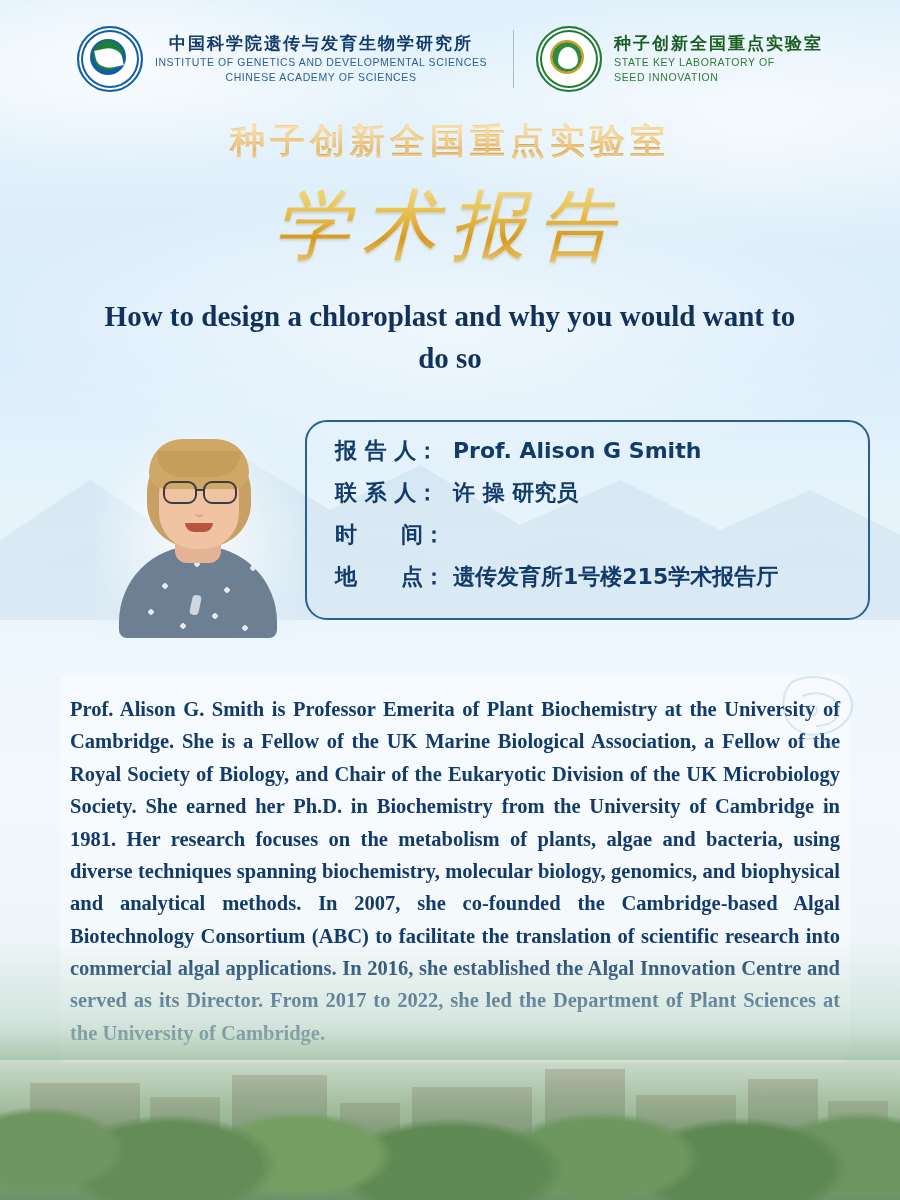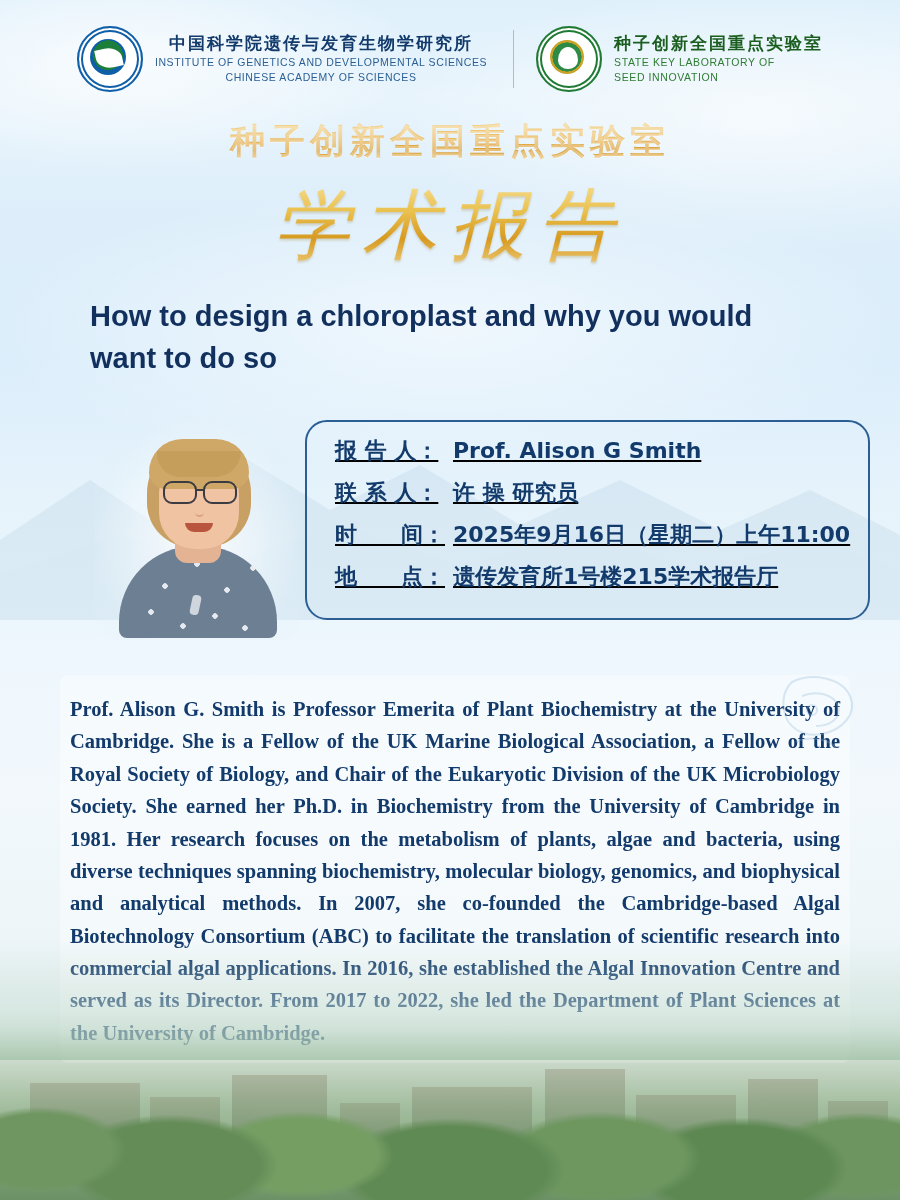--- a/index.html
+++ b/index.html
@@ -184,21 +184,22 @@
     font-style: italic;
     background: linear-gradient(180deg, #f8e39f 0%, #eac14f 35%, #d79a20 62%, #f6dd9b 100%);
     -webkit-background-clip: text;
     background-clip: text;
     color: transparent;
     filter: drop-shadow(0 2px 1px rgba(150,110,20,0.25));
   }
   .talk-title {
     position: absolute;
     top: 295px; left: 90px; width: 720px;
-    font-family: Liberation Sans, sans-serif;
+    text-align: center;
+    font-family: Liberation Serif, serif;
     font-size: 29px;
     font-weight: 700;
     line-height: 1.45;
     color: #12305e;
   }
 
   
   .photo-wrap {
     position: absolute;
     left: 95px; top: 415px;
@@ -296,21 +297,20 @@
 
   
   .info-card {
     position: absolute;
     left: 305px; top: 420px;
     width: 565px; height: 200px;
     border: 2px solid #2b5f94;
     border-radius: 22px;
     box-sizing: border-box;
     padding: 18px 26px 0 28px;
-    text-decoration: underline;
   }
   .info-row {
     display: flex;
     align-items: baseline;
     font-family: "DejaVu Sans", sans-serif;
     font-size: 22px;
     font-weight: 700;
     color: #123a6b;
     line-height: 1.0;
     margin-bottom: 20px;
@@ -424,21 +424,20 @@
     <div class="info-row">
       <span class="lab">报 告 人：</span>
       <span class="val">Prof. Alison G Smith</span>
     </div>
     <div class="info-row">
       <span class="lab">联 系 人：</span>
       <span class="val">许 操  研究员</span>
     </div>
     <div class="info-row">
       <span class="lab">时　　间：</span>
-      <span class="val">2025年9月16日（星期二）上午11:00</span>
     </div>
     <div class="info-row">
       <span class="lab">地　　点：</span>
       <span class="val">遗传发育所1号楼215学术报告厅</span>
     </div>
   </div>
 
   <div class="bio">
     <p>Prof. Alison G. Smith is Professor Emerita of Plant Biochemistry at the University of Cambridge. She is a Fellow of the UK Marine Biological Association, a Fellow of the Royal Society of Biology, and Chair of the Eukaryotic Division of the UK Microbiology Society. She earned her Ph.D. in Biochemistry from the University of Cambridge in 1981. Her research focuses on the metabolism of plants, algae and bacteria, using diverse techniques spanning biochemistry, molecular biology, genomics, and biophysical and analytical methods. In 2007, she co-founded the Cambridge-based Algal Biotechnology Consortium (ABC) to facilitate the translation of scientific research into commercial algal applications. In 2016, she established the Algal Innovation Centre and served as its Director. From 2017 to 2022, she led the Department of Plant Sciences at the University of Cambridge.</p>
   </div>

